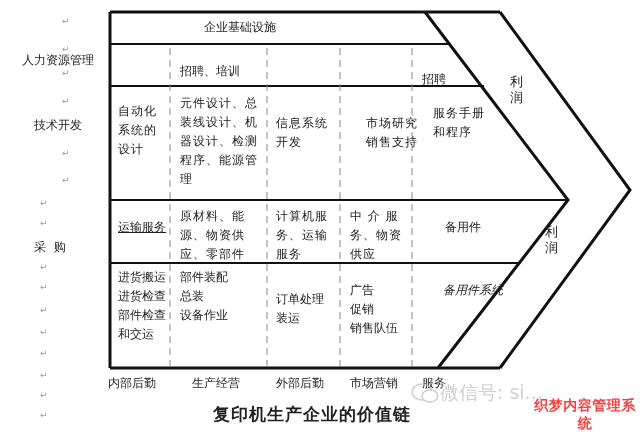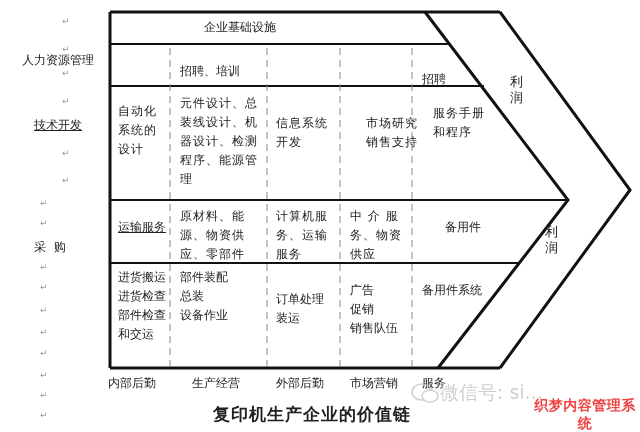--- a/index.html
+++ b/index.html
@@ -53,21 +53,21 @@
 <span class="leftmark" style="left:40px;top:262px;">↵</span>
 <span class="leftmark" style="left:40px;top:282px;">↵</span>
 <span class="leftmark" style="left:40px;top:305px;">↵</span>
 <span class="leftmark" style="left:40px;top:327px;">↵</span>
 <span class="leftmark" style="left:40px;top:348px;">↵</span>
 <span class="leftmark" style="left:40px;top:370px;">↵</span>
 <span class="leftmark" style="left:40px;top:390px;">↵</span>
 <span class="leftmark" style="left:40px;top:410px;">↵</span>
 
 <span class="abs t" style="left:22px;top:51px;">人力资源管理</span>
-<span class="abs t" style="left:34px;top:116px;text-decoration:underline;">技术开发</span>
+<span class="abs t" style="left:34px;top:116px;">技术开发</span>
 <span class="abs t" style="left:34px;top:238px;white-space:pre;">采  购</span>
 
 <span class="abs t" style="left:204px;top:18px;">企业基础设施</span>
 
 <span class="abs t" style="left:180px;top:62px;">招聘、培训</span>
 <span class="abs t" style="left:422px;top:62px;margin-top:8px;">招聘</span>
 
 <div class="abs tw" style="left:118px;top:102px;width:48px;">自动化系统的设计</div>
 <div class="abs tw" style="left:180px;top:94px;width:85px;">元件设计、总装线设计、机器设计、检测程序、能源管理</div>
 <div class="abs tw" style="left:276px;top:114px;width:62px;">信息系统开发</div>
@@ -93,21 +93,21 @@
 </div>
 <div class="abs" style="left:276px;top:290px;">
   <div class="t">订单处理</div>
   <div class="t">装运</div>
 </div>
 <div class="abs" style="left:350px;top:281px;">
   <div class="t">广告</div>
   <div class="t">促销</div>
   <div class="t">销售队伍</div>
 </div>
-<div class="abs" style="left:422px;top:281px;">
+<div class="abs" style="left:443px;top:281px;font-style:italic;">
   <div class="t">备用件系统</div>
 </div>
 
 <div class="abs" style="left:510px;top:74px;width:14px;font-size:13px;line-height:16px;">利润</div>
 <div class="abs" style="left:545px;top:224px;width:14px;font-size:13px;line-height:16px;">利润</div>
 
 <span class="abs t" style="left:108px;top:374px;">内部后勤</span>
 <span class="abs t" style="left:192px;top:374px;">生产经营</span>
 <span class="abs t" style="left:276px;top:374px;">外部后勤</span>
 <span class="abs t" style="left:350px;top:374px;">市场营销</span>

